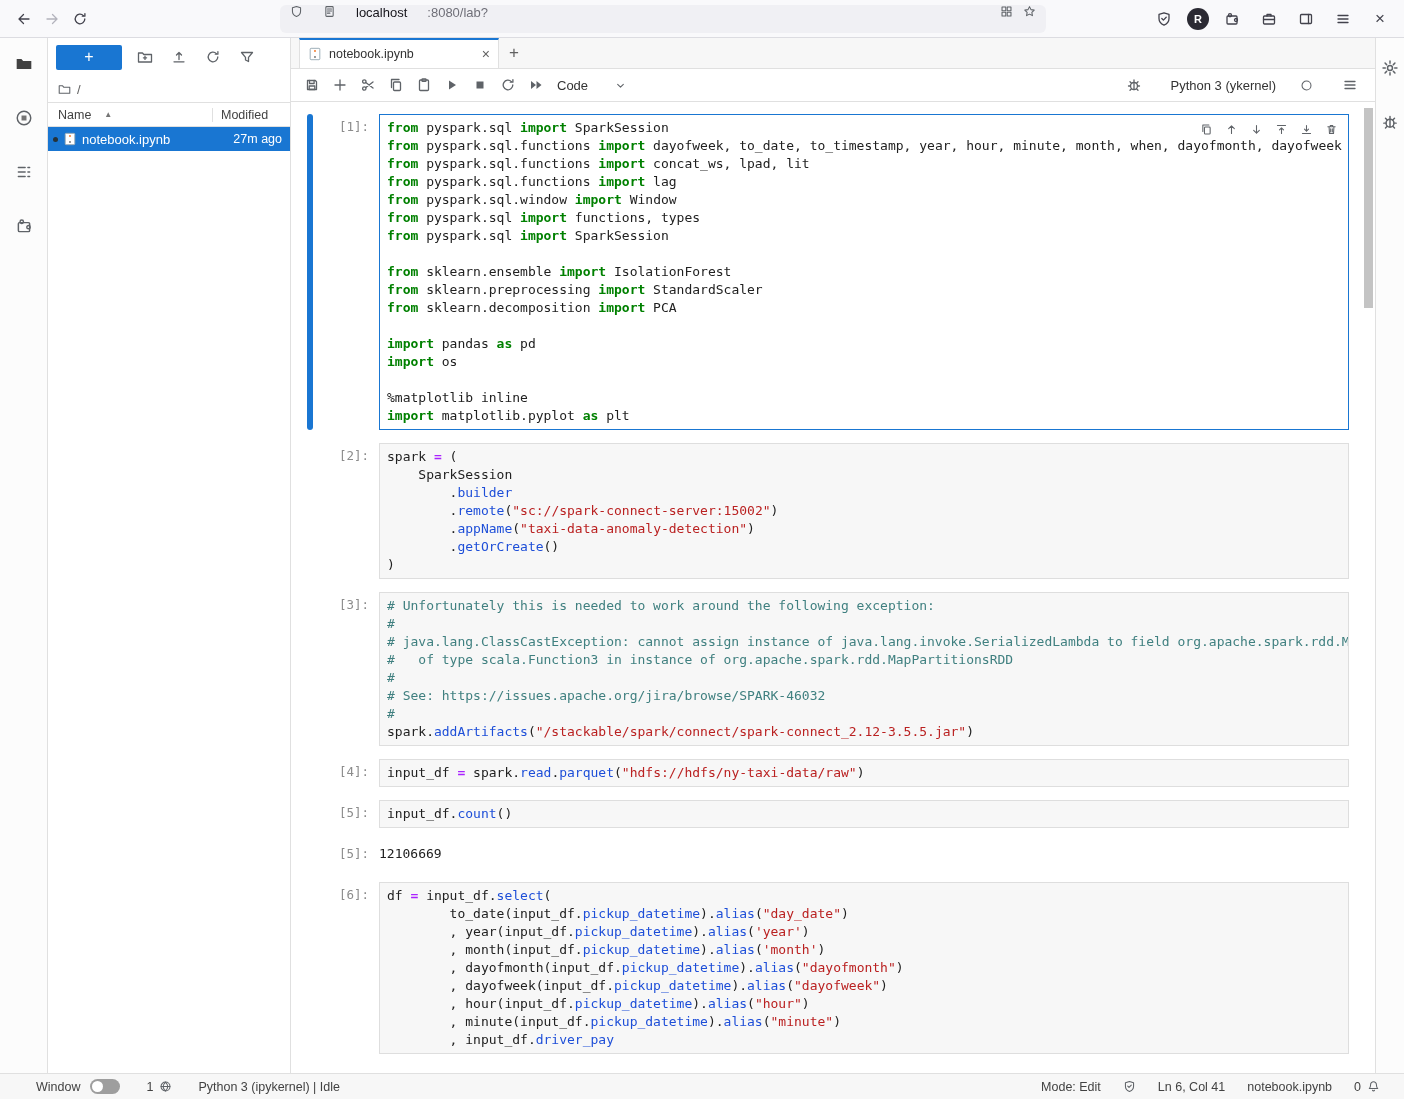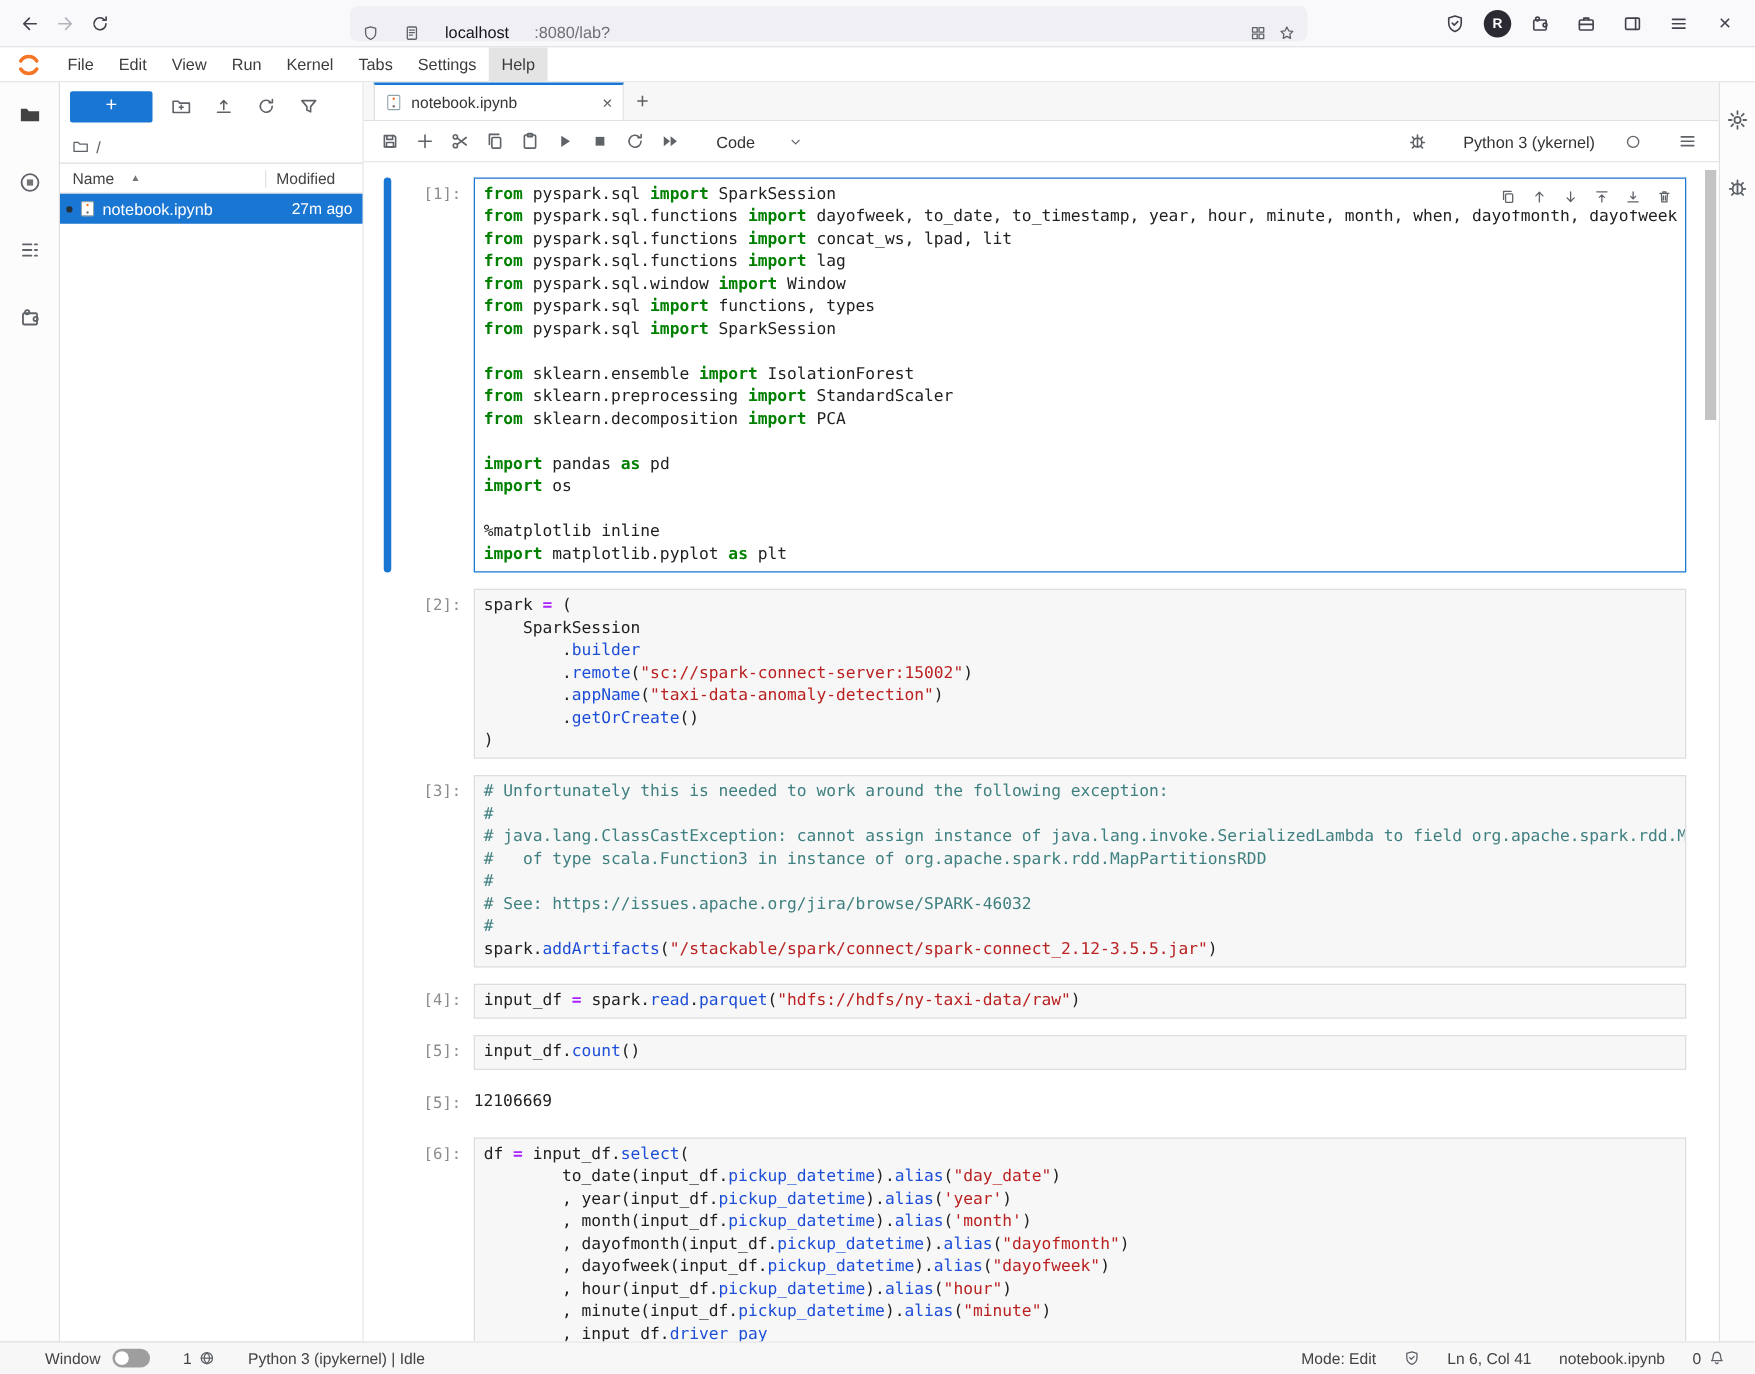--- a/index.html
+++ b/index.html
@@ -10,21 +10,21 @@
   svg.ic{width:16px;height:16px;fill:none;stroke:#5f6368;stroke-width:1.3;stroke-linecap:round;stroke-linejoin:round;display:block}
   svg.ic .f{fill:#5f6368;stroke:none}
   svg.ic.dis{stroke:#b3b3bc}
   svg.ic.dark{stroke:#42424c}
   svg.ic.sm{width:13px;height:13px}
   svg.ic.lg{width:18px;height:18px}
 
   
   .browser-bar{height:38px;background:#f9f9fb;border-bottom:1px solid #dcdce1;display:flex;align-items:center;padding:0 10px;flex:0 0 auto}
   .nav-btn{width:28px;height:28px;display:flex;align-items:center;justify-content:center;border-radius:4px}
-  .urlbar{width:766px;height:28px;margin-left:186px;background:#f0f0f4;border-radius:6px;display:flex;align-items:flex-end;padding:0 10px;gap:20px;font-size:13px}
+  .urlbar{width:766px;height:28px;margin-left:186px;background:#f0f0f4;border-radius:6px;display:flex;align-items:flex-start;padding:0 10px;gap:20px;font-size:13px}
   .url-text{color:#15141a}
   .url-rest{color:#6f6f78}
   .urlbar-right{margin-left:auto;display:flex;gap:10px;align-items:center}
   .right-icons{margin-left:auto;display:flex;align-items:center;gap:9px}
   .avatar{width:22px;height:22px;border-radius:50%;background:#2b2a33;color:#fff;font-size:11px;font-weight:bold;display:flex;align-items:center;justify-content:center}
   .win-close{font-size:17px;color:#45454f;width:28px;height:28px;display:flex;align-items:center;justify-content:center}
 
   
   .jl-menubar{height:28px;background:#fff;border-bottom:1px solid #e0e0e0;display:flex;align-items:center;padding-left:8px;font-size:13px;color:#3c3c3c;flex:0 0 auto}
   .jl-logo{margin:0 10px 0 4px;display:flex}
@@ -54,21 +54,21 @@
 
   
   .main{flex:1;display:flex;flex-direction:column;min-width:0;background:#fff}
   .tab-bar{height:31px;background:#f7f7f7;border-bottom:1px solid #e0e0e0;display:flex;align-items:stretch;padding-left:8px;flex:0 0 auto}
   .tab{width:200px;background:#fff;border:1px solid #e0e0e0;border-bottom:none;border-top:2px solid #1976d2;display:flex;align-items:center;gap:7px;padding:0 8px;font-size:12.5px;color:#333}
   .tab-close{margin-left:auto;color:#616161;font-size:14px}
   .newtab-btn{width:30px;display:flex;align-items:center;justify-content:center;color:#616161;font-size:17px}
 
   .nb-toolbar{height:33px;background:#fff;border-bottom:1px solid #e0e0e0;display:flex;align-items:center;padding:0 8px;gap:2px;flex:0 0 auto}
   .tb-btn{width:26px;height:26px;display:flex;align-items:center;justify-content:center;border-radius:2px}
-  .celltype-dd{margin-left:16px;display:flex;align-items:center;gap:26px;font-size:13px;color:#333;padding:2px 6px}
+  .celltype-dd{margin-left:0;display:flex;align-items:center;gap:26px;font-size:13px;color:#333;padding:2px 6px}
   .tb-right{margin-left:auto;display:flex;align-items:center;gap:24px;padding-right:4px;font-size:13px;color:#333}
 
   
   .nb-scroll{flex:1;background:#fff;overflow:hidden;position:relative;padding:12px 26px 0 10px}
   .scroll-thumb{position:absolute;top:6px;right:2px;width:9px;height:200px;background:#c4c4c4}
   .cell{display:flex;margin-bottom:13px;position:relative}
   .cell.mb-lg{margin-bottom:21px}
   .collapser{width:6px;border-radius:3px;margin:0 8px 0 6px;background:transparent;flex:0 0 auto}
   .cell.selected .collapser{background:#1976d2}
   .prompt{width:58px;flex:0 0 auto;text-align:right;padding:5px 10px 0 0;font-family:"DejaVu Sans Mono",monospace;font-size:12.5px;color:#8c8c8c}
@@ -167,36 +167,20 @@
       </div>
       <div class="nav-btn">
         <svg class="ic dark" viewBox="0 0 16 16">
             <path d="M3 4.5h10M3 8h10M3 11.5h10"></path>
           </svg>
       </div>
       <div class="win-close">×</div>
     </div>
   </div>
 
-  <div class="jl-menubar">
-    <span class="jl-logo">
-      <svg width="22" height="22" viewBox="0 0 24 24" fill="none">
-          <path d="M5 15.5a8.3 8.3 0 0 0 14 0" stroke="#f37726" stroke-width="3.1" stroke-linecap="round"></path>
-          <path d="M5 8.5a8.3 8.3 0 0 1 14 0" stroke="#f37726" stroke-width="3.1" stroke-linecap="round"></path>
-        </svg>
-    </span>
-    <span class="menu-item">File</span>
-    <span class="menu-item">Edit</span>
-    <span class="menu-item">View</span>
-    <span class="menu-item">Run</span>
-    <span class="menu-item">Kernel</span>
-    <span class="menu-item">Tabs</span>
-    <span class="menu-item">Settings</span>
-    <span class="menu-item open">Help</span>
-  </div>
 
   <div class="jl-body">
 
     <div class="left-strip">
       <div class="strip-btn">
         <svg class="ic lg" viewBox="0 0 16 16">
             <path class="f" style="fill:#424242" d="M1.5 3.5h4.2l1.5 1.8h7.3v7.2h-13Z"></path>
           </svg>
       </div>
       <div class="strip-btn">

